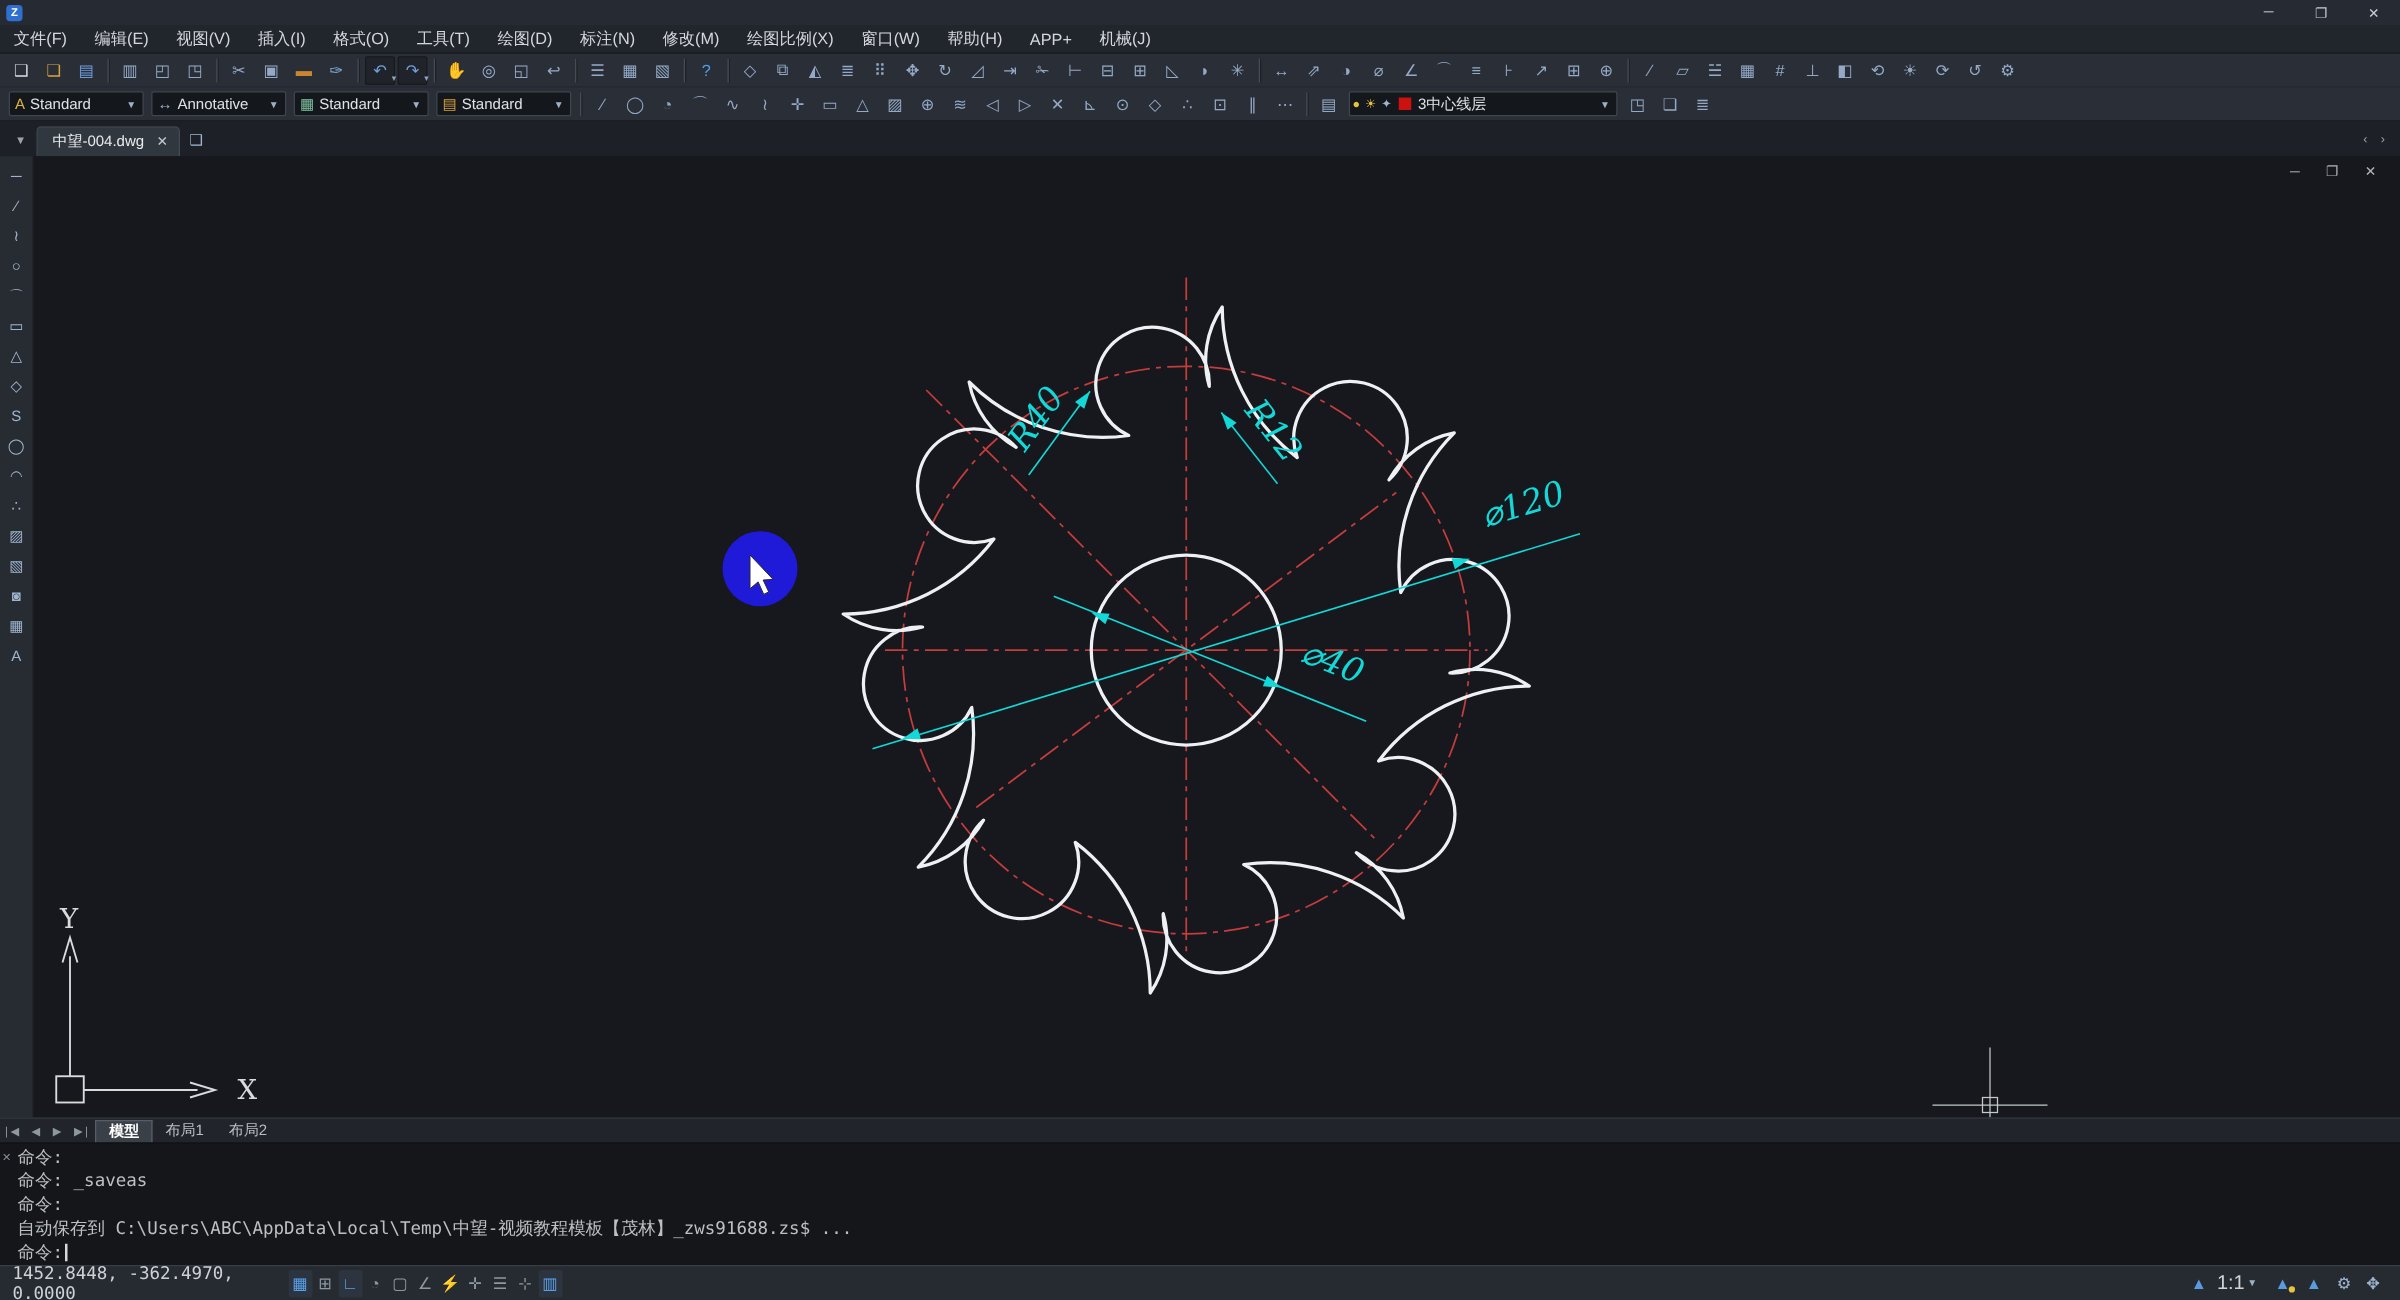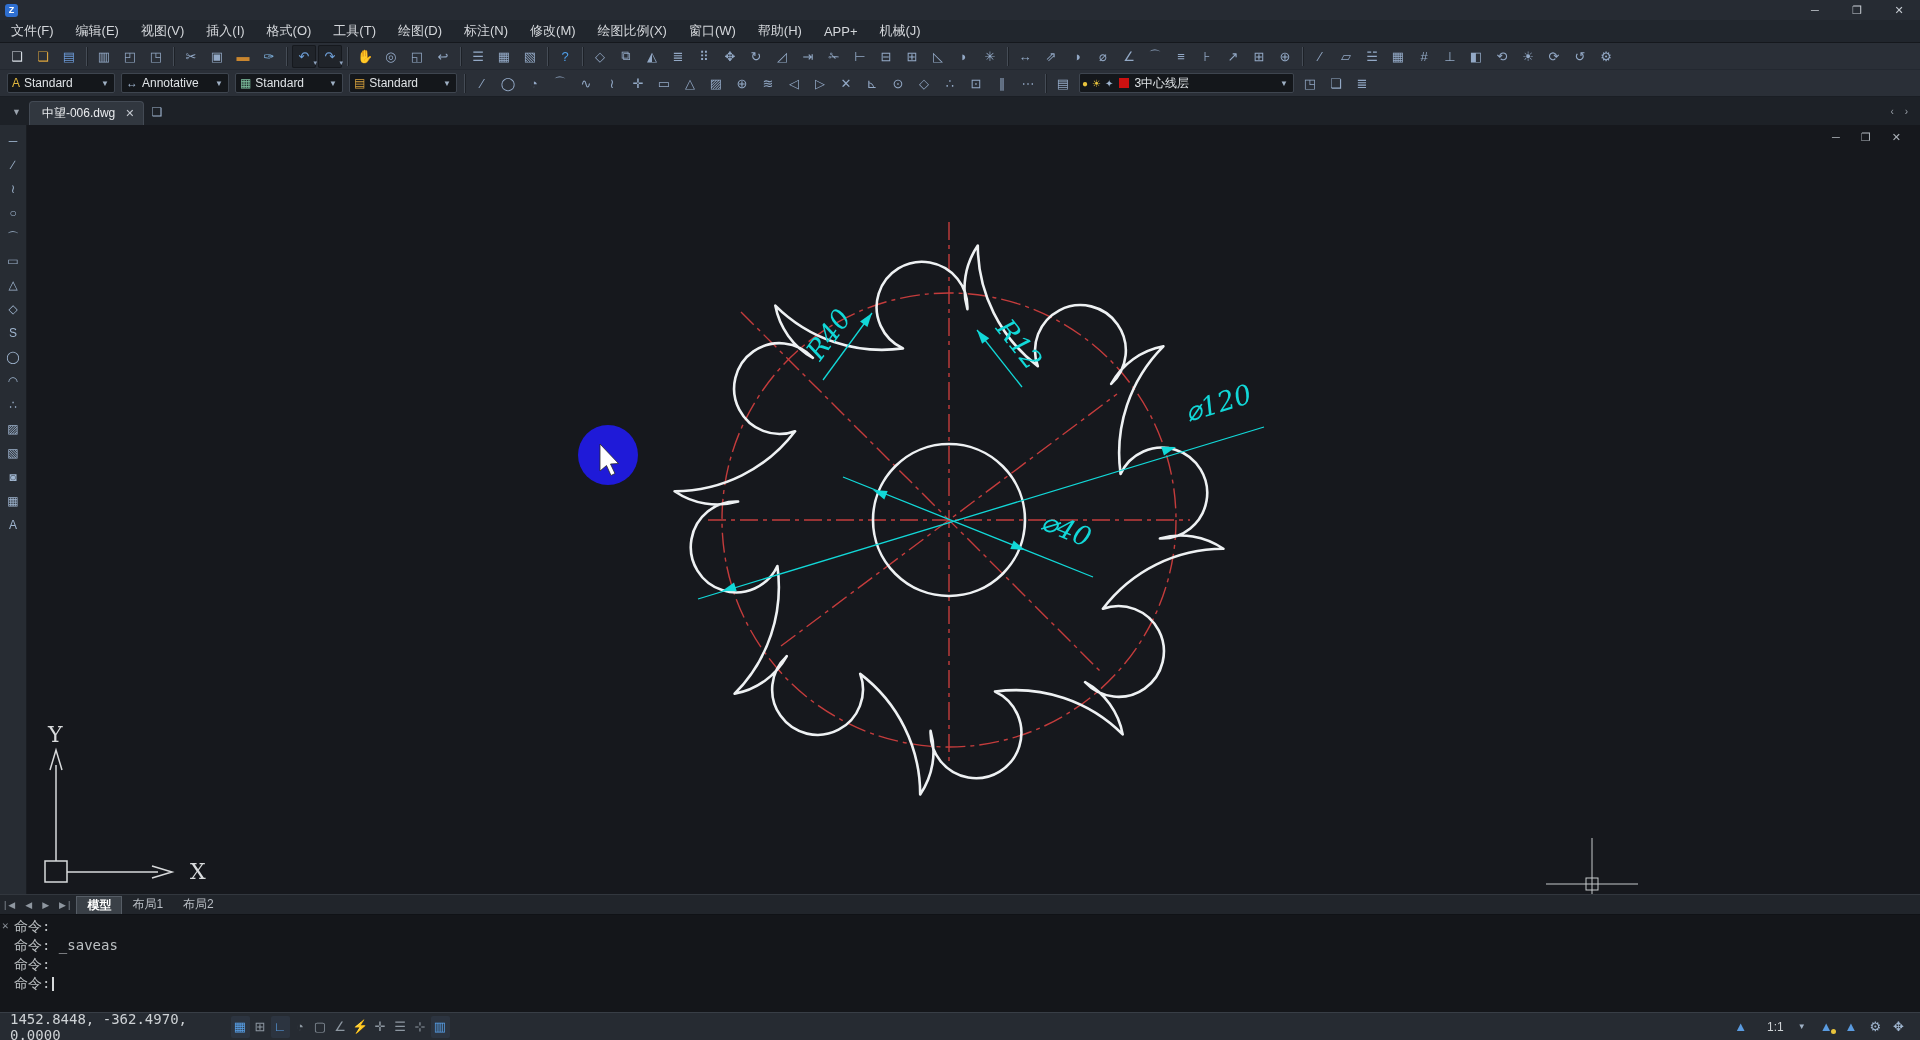--- a/index.html
+++ b/index.html
@@ -95,21 +95,21 @@
   .coords { font-family:"DejaVu Sans Mono", monospace; font-size:14px; color:#ced2d5;
     padding-left:10px; width:230px; }
   .sbtn { width:19px; height:22px; margin:0 0.5px; border-radius:2px; font-size:13px;
     display:flex; align-items:center; justify-content:center; color:#8d97a1; }
   .sbtn.active { color:#58a0e8; background:#2c3440; box-shadow:inset 0 0 0 1px #3c4document0; }
   .status-right { margin-left:auto; display:flex; align-items:center; padding-right:10px; }
   .sricon { color:#5a9be0; font-size:13px; margin:0 6px; position:relative; }
   .sricon .dot { position:absolute; right:-3px; bottom:0; width:5px; height:5px;
     border-radius:50%; background:#e8c33c; }
   .sricon.gray { color:#9fb5cf; }
-  .scale-txt { font-size:12px; color:#cfd3d6; margin:0 14px; }
+  .scale-txt { font-size:16px; color:#cfd3d6; margin:0 2px; }
   .scale-drop { font-size:8px; color:#9fb0c4; margin-right:8px; }
 </style>
 </head>
 <body>
 
 <div id="app">
 
   <div class="titlebar">
     <div class="app-logo">Z</div>
     <div class="winbtns" id="winbtns">
@@ -262,21 +262,21 @@
         <span class="carrow">▼</span>
       </div>
       <div class="tbtn">◳</div>
       <div class="tbtn">❏</div>
       <div class="tbtn">≣</div>
     </div>
 
   <div class="tabbar">
     <div class="tab-drop">▼</div>
     <div class="doc-tab">
-      <span>中望-006.dwg</span>
+      <span>中望-004.dwg</span>
       <span class="close">✕</span>
     </div>
     <div class="newtab">❑</div>
     <div class="tab-right">‹ ›</div>
   </div>
 
   <div class="palette" id="palette">
       <div class="pbtn">─</div>
       <div class="pbtn">∕</div>
       <div class="pbtn">≀</div>
@@ -344,20 +344,21 @@
       <div class="ltab">布局1</div>
       <div class="ltab">布局2</div>
     </div>
 
   <div class="cmd">
     <div class="cmd-close">✕</div>
     <div class="cmd-lines" id="cmdlines">
         <div class="cmd-line">命令:</div>
         <div class="cmd-line">命令: _saveas</div>
         <div class="cmd-line">命令:</div>
+        <div class="cmd-line">自动保存到 C:\Users\ABC\AppData\Local\Temp\中望-视频教程模板【茂林】_zws91688.zs$ ...</div>
         <div class="cmd-line">命令:<span class="cursor"></span></div>
       </div>
   </div>
 
   <div class="statusbar">
     <div class="coords">1452.8448, -362.4970, 0.0000</div>
     <div id="sbtoggles" style="display:flex;">
         <div class="sbtn active">▦</div>
         <div class="sbtn">⊞</div>
         <div class="sbtn active">∟</div>

